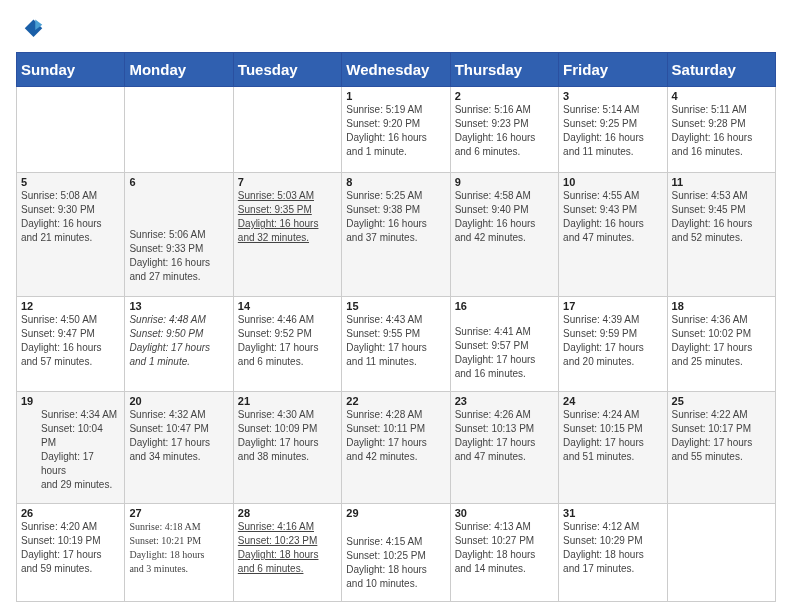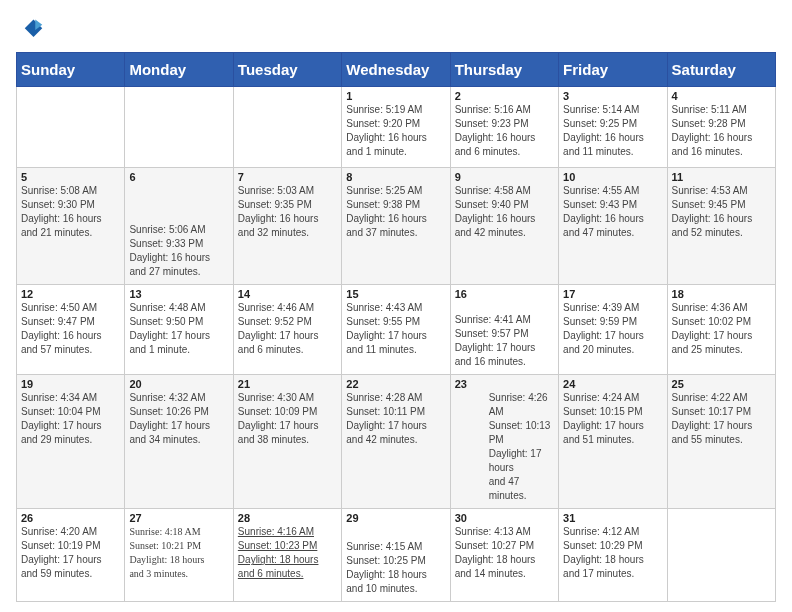--- a/index.html
+++ b/index.html
@@ -176,21 +176,21 @@
           </td>
           <td>
             <span class="day-num">6</span>
             <div class="day-info" style="white-space: pre-line; margin-top: 40px;">Sunrise: 5:06 AM
 Sunset: 9:33 PM
 Daylight: 16 hours
 and 27 minutes.</div>
           </td>
           <td>
             <span class="day-num">7</span>
-            <div class="day-info" style="white-space: pre-line;">Sunrise: 5:03 AM
+            <div class="day-info" style="white-space: pre-line; text-decoration: underline;">Sunrise: 5:03 AM
 Sunset: 9:35 PM
 Daylight: 16 hours
 and 32 minutes.</div>
           </td>
           <td>
             <span class="day-num">8</span>
             <div class="day-info" style="white-space: pre-line;">Sunrise: 5:25 AM
 Sunset: 9:38 PM
 Daylight: 16 hours
 and 37 minutes.</div>
@@ -220,21 +220,21 @@
         <tr class="cal-row">
           <td>
             <span class="day-num">12</span>
             <div class="day-info" style="white-space: pre-line;">Sunrise: 4:50 AM
 Sunset: 9:47 PM
 Daylight: 16 hours
 and 57 minutes.</div>
           </td>
           <td>
             <span class="day-num">13</span>
-            <div class="day-info" style="white-space: pre-line;">Sunrise: 4:48 AM
+            <div class="day-info" style="white-space: pre-line; font-style: italic;">Sunrise: 4:48 AM
 Sunset: 9:50 PM
 Daylight: 17 hours
 and 1 minute.</div>
           </td>
           <td>
             <span class="day-num">14</span>
             <div class="day-info" style="white-space: pre-line;">Sunrise: 4:46 AM
 Sunset: 9:52 PM
 Daylight: 17 hours
 and 6 minutes.</div>
@@ -264,49 +264,49 @@
             <span class="day-num">18</span>
             <div class="day-info" style="white-space: pre-line;">Sunrise: 4:36 AM
 Sunset: 10:02 PM
 Daylight: 17 hours
 and 25 minutes.</div>
           </td>
         </tr>
         <tr class="cal-row">
           <td>
             <span class="day-num">19</span>
-            <div class="day-info" style="white-space: pre-line;">Sunrise: 4:34 AM
+            <div class="day-info" style="white-space: pre-line; margin-left: 20px;">Sunrise: 4:34 AM
 Sunset: 10:04 PM
 Daylight: 17 hours
 and 29 minutes.</div>
           </td>
           <td>
             <span class="day-num">20</span>
             <div class="day-info" style="white-space: pre-line;">Sunrise: 4:32 AM
-Sunset: 10:26 PM
+Sunset: 10:47 PM
 Daylight: 17 hours
 and 34 minutes.</div>
           </td>
           <td>
             <span class="day-num">21</span>
             <div class="day-info" style="white-space: pre-line;">Sunrise: 4:30 AM
 Sunset: 10:09 PM
 Daylight: 17 hours
 and 38 minutes.</div>
           </td>
           <td>
             <span class="day-num">22</span>
             <div class="day-info" style="white-space: pre-line;">Sunrise: 4:28 AM
 Sunset: 10:11 PM
 Daylight: 17 hours
 and 42 minutes.</div>
           </td>
           <td>
             <span class="day-num">23</span>
-            <div class="day-info" style="white-space: pre-line; margin-left: 34px;">Sunrise: 4:26 AM
+            <div class="day-info" style="white-space: pre-line;">Sunrise: 4:26 AM
 Sunset: 10:13 PM
 Daylight: 17 hours
 and 47 minutes.</div>
           </td>
           <td>
             <span class="day-num">24</span>
             <div class="day-info" style="white-space: pre-line;">Sunrise: 4:24 AM
 Sunset: 10:15 PM
 Daylight: 17 hours
 and 51 minutes.</div>

